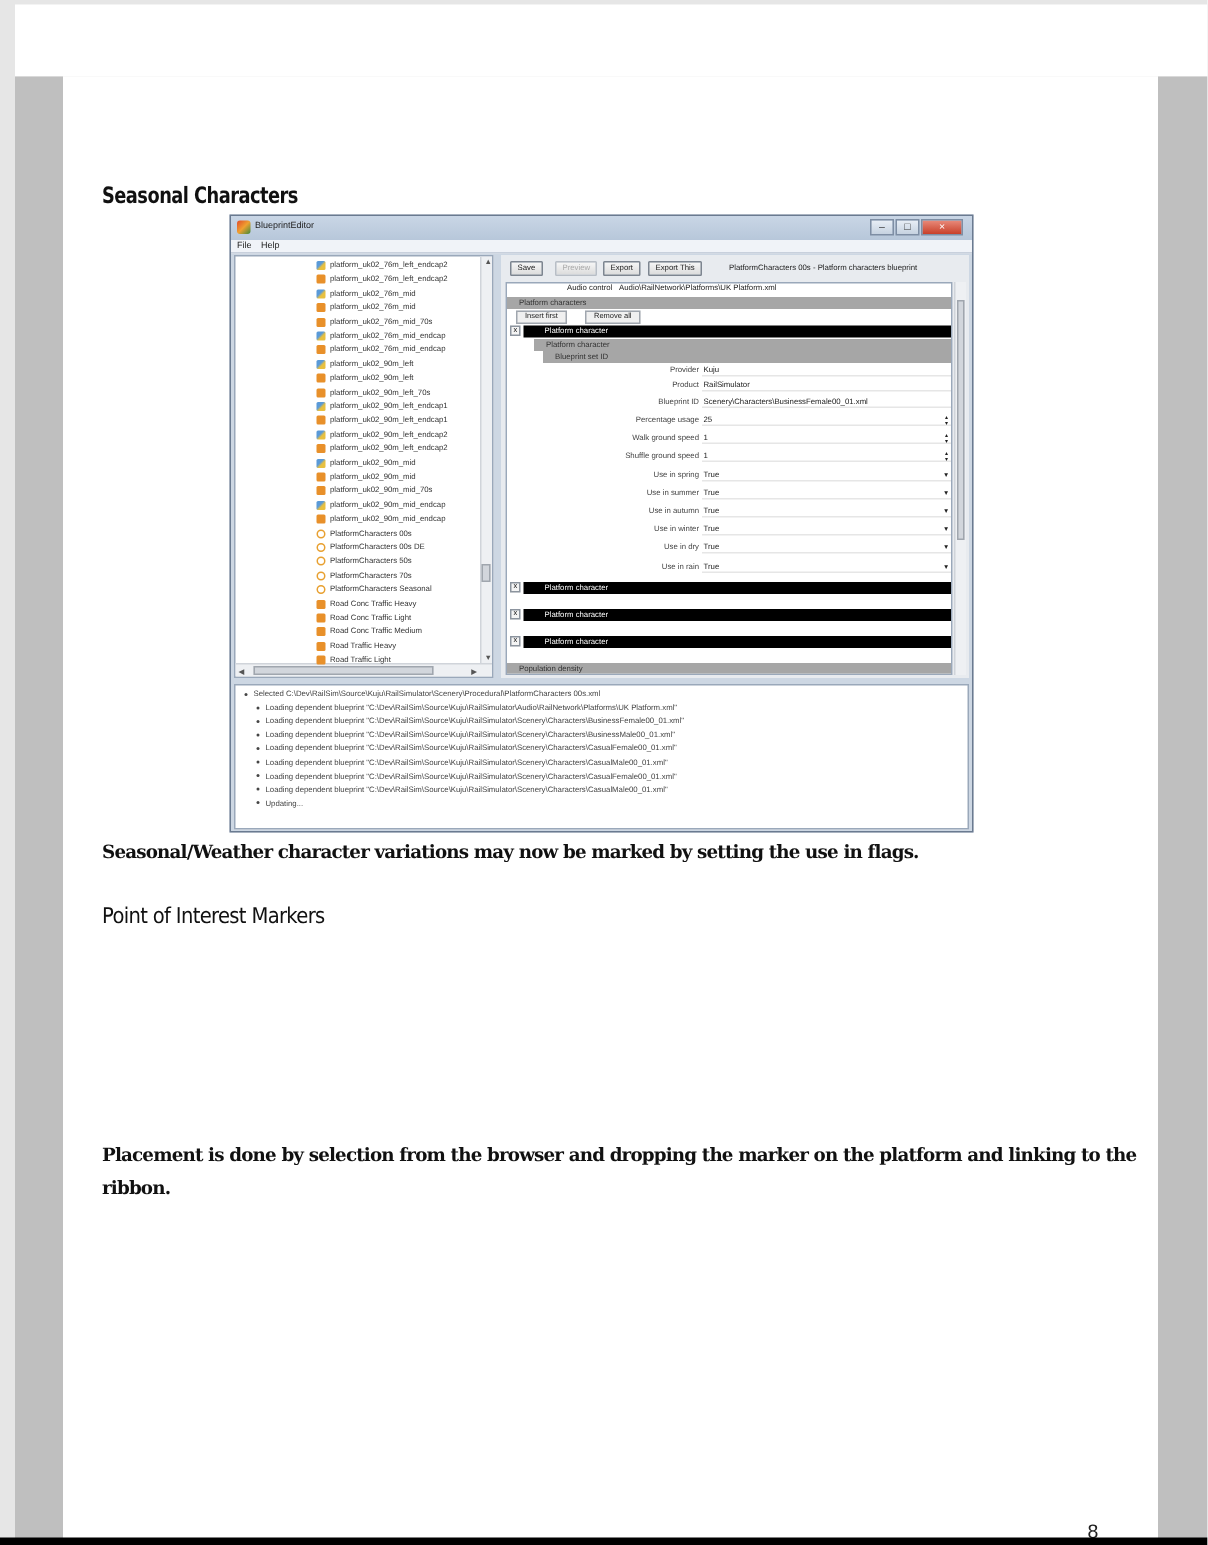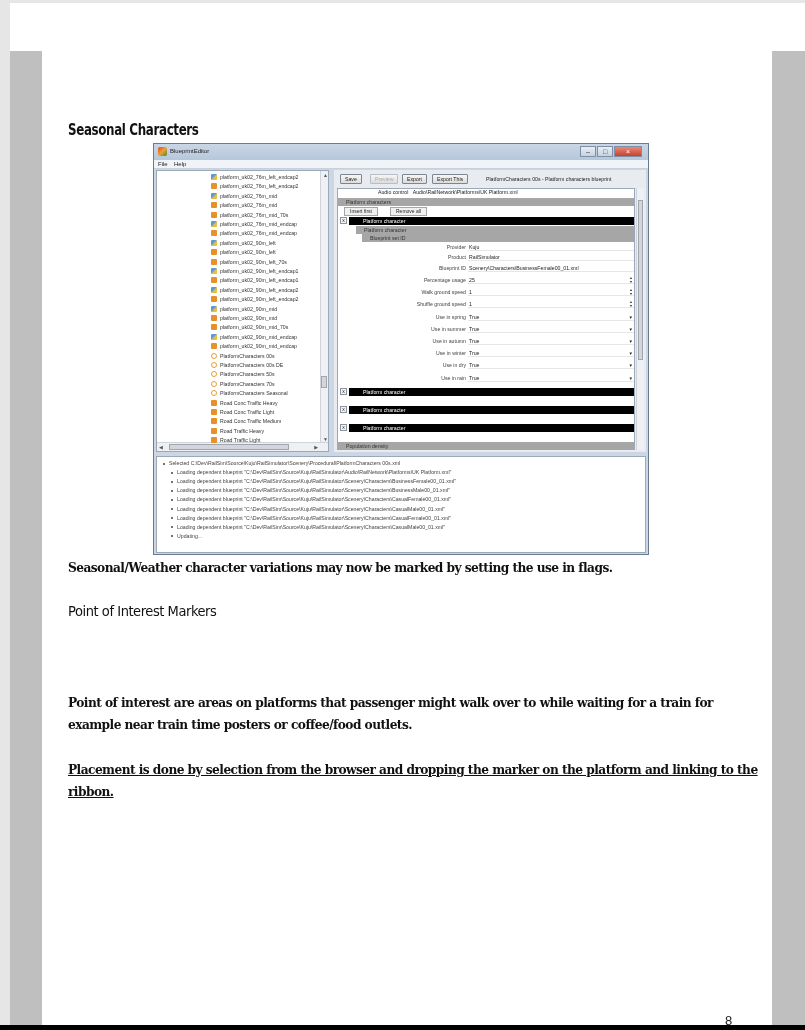--- a/index.html
+++ b/index.html
@@ -282,19 +282,18 @@
         <div class="log-item" style="top: 39.4px; left: 14px;"><span class="bullet"></span><span>Loading dependent blueprint "C:\Dev\RailSim\Source\Kuju\RailSimulator\Scenery\Characters\CasualFemale00_01.xml"</span></div>
         <div class="log-item" style="top: 48.5px; left: 14px;"><span class="bullet"></span><span>Loading dependent blueprint "C:\Dev\RailSim\Source\Kuju\RailSimulator\Scenery\Characters\CasualMale00_01.xml"</span></div>
         <div class="log-item" style="top: 57.6px; left: 14px;"><span class="bullet"></span><span>Loading dependent blueprint "C:\Dev\RailSim\Source\Kuju\RailSimulator\Scenery\Characters\CasualFemale00_01.xml"</span></div>
         <div class="log-item" style="top: 66.7px; left: 14px;"><span class="bullet"></span><span>Loading dependent blueprint "C:\Dev\RailSim\Source\Kuju\RailSimulator\Scenery\Characters\CasualMale00_01.xml"</span></div>
         <div class="log-item" style="top: 75.8px; left: 14px;"><span class="bullet"></span><span>Updating...</span></div>
       </div>
   </div>
 
   <div class="para" style="top:506px;">Seasonal/Weather character variations may now be marked by setting the use in flags.</div>
   <div class="h2" style="top:552px;">Point of Interest Markers</div>
-  <div class="para" style="top:641px;">Point of interest are areas on platforms that passenger might walk over to while waiting for a train for example near train time posters or coffee/food outlets.</div>
-  <div class="para" style="top:708px;text-decoration:underline;">Placement is done by selection from the browser and dropping the marker on the platform and linking to the ribbon.</div>
+  <div class="para" style="top:708px;">Placement is done by selection from the browser and dropping the marker on the platform and linking to the ribbon.</div>
 
   <div class="page-num">8</div>
 </div>
 
 <div class="bottom-bar"></div>
 
 </body></html>

